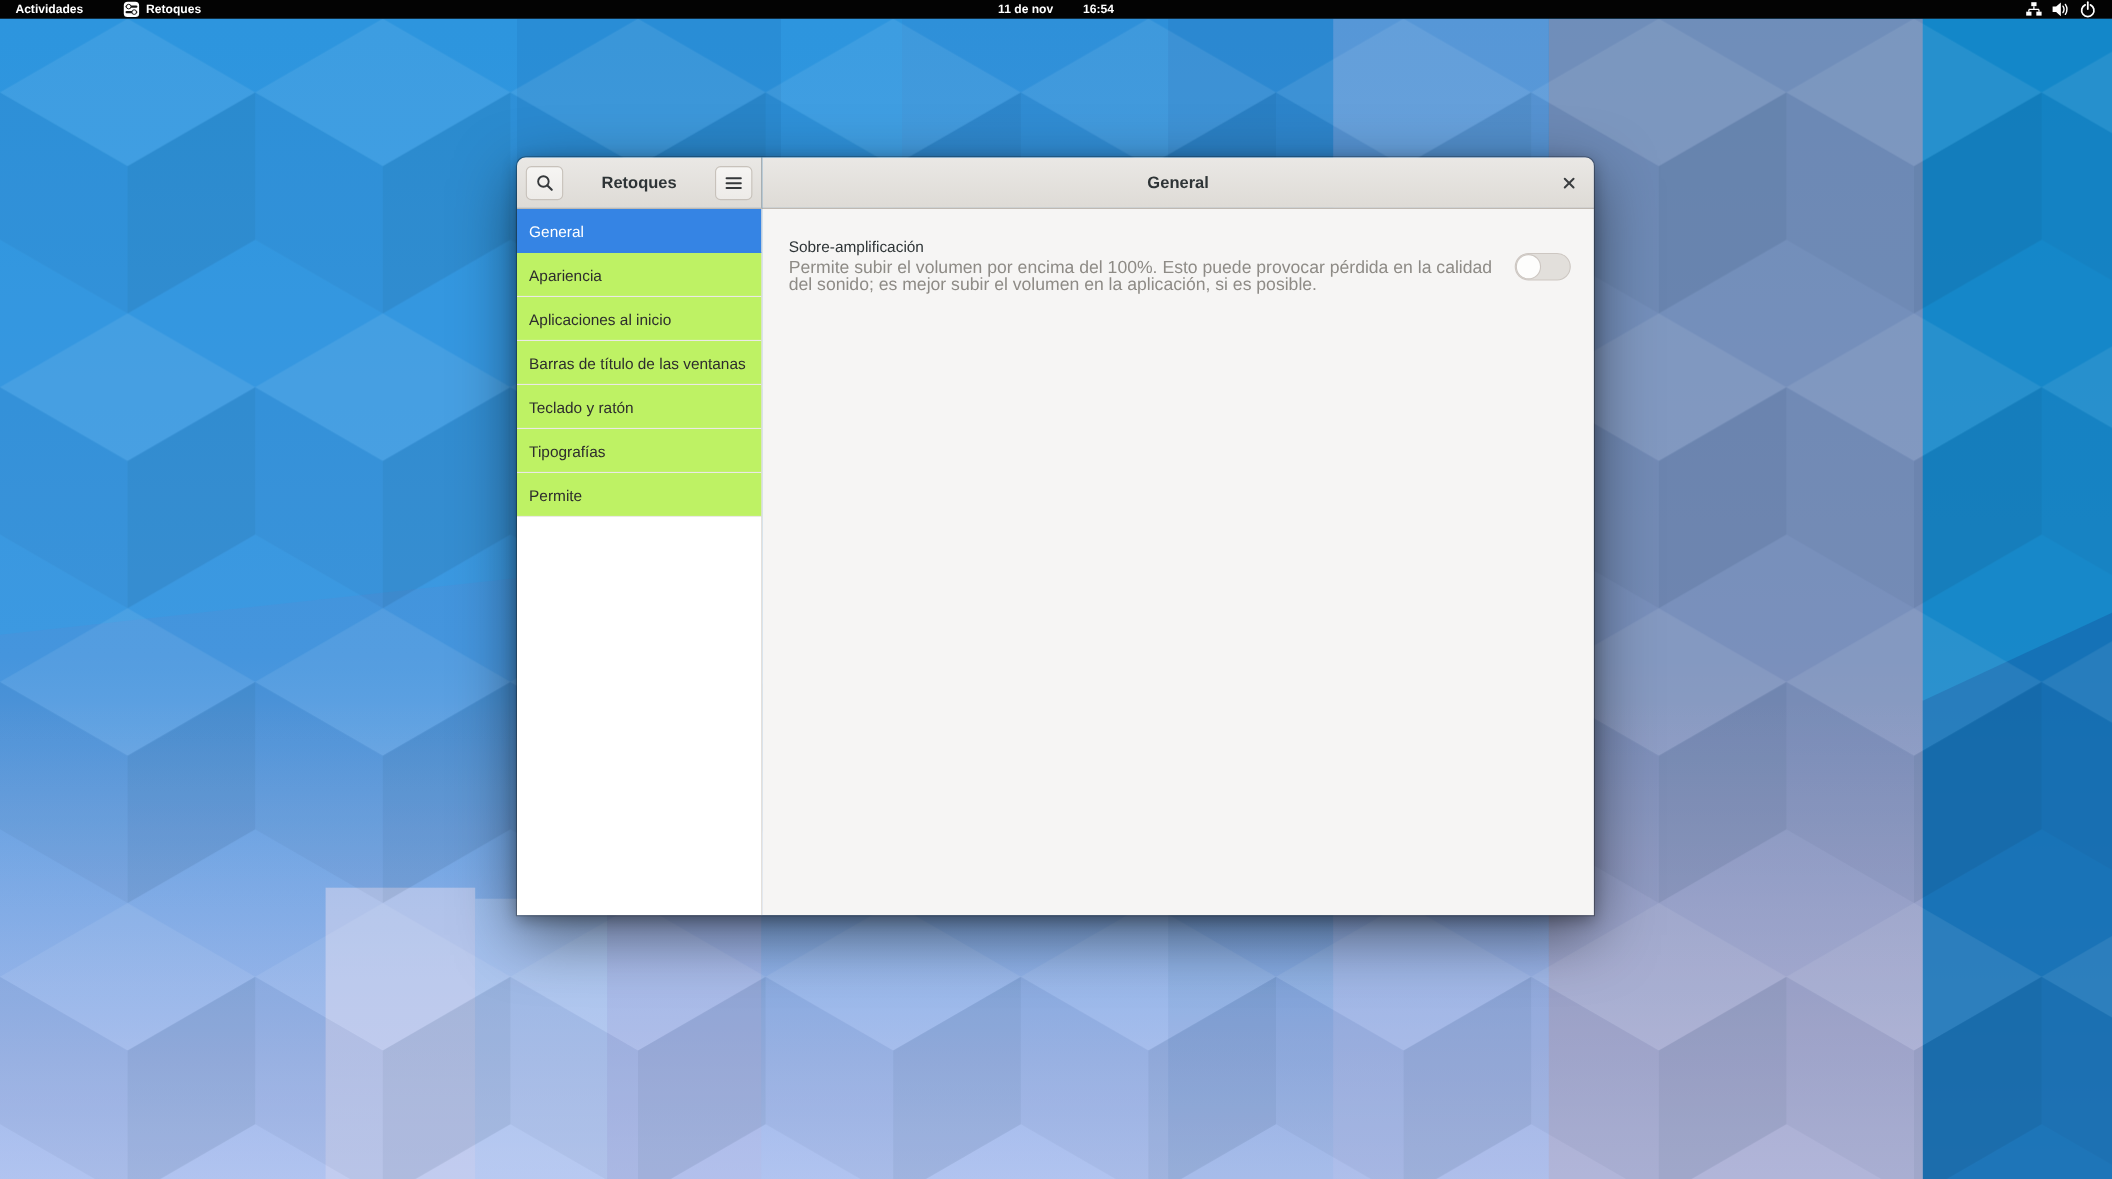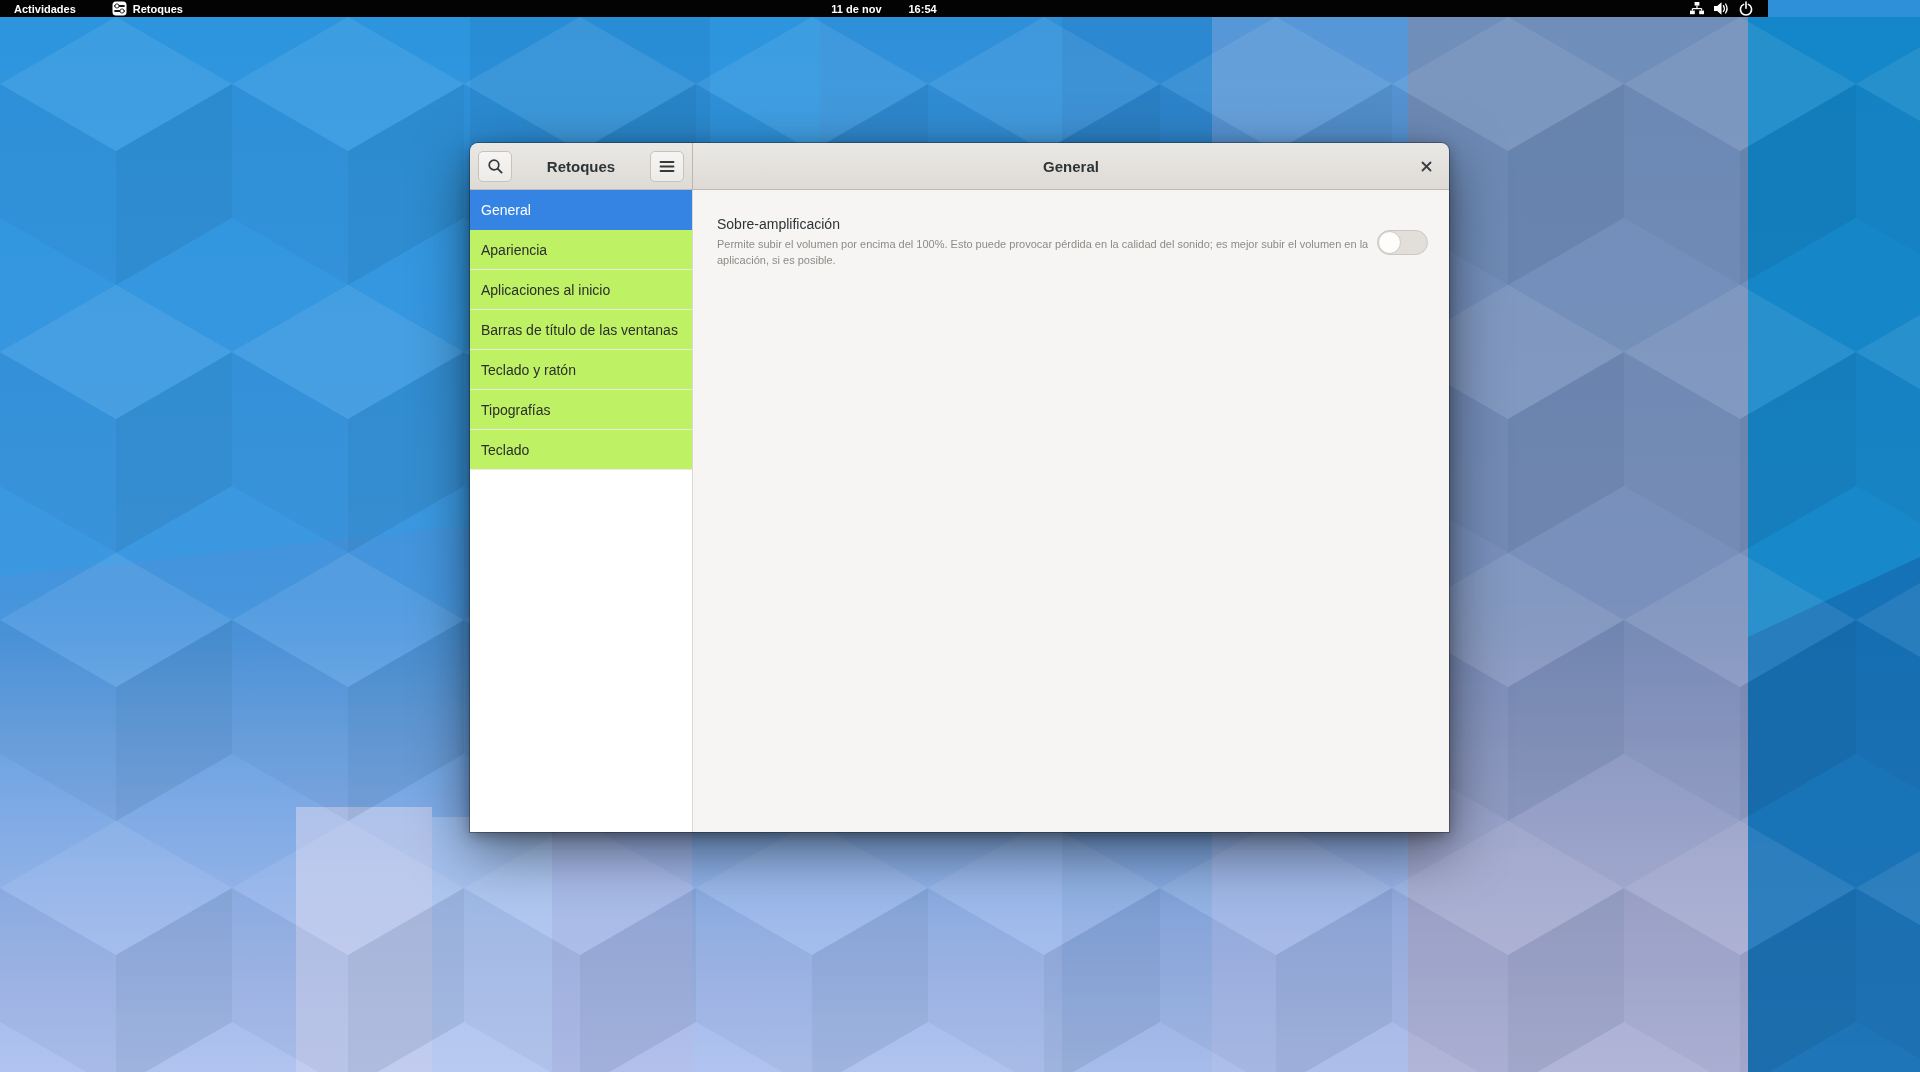--- a/index.html
+++ b/index.html
@@ -4,21 +4,21 @@
 <style>
   * { margin:0; padding:0; box-sizing:border-box; }
   html,body { width:1920px; height:1072px; overflow:hidden; }
   body { font-family:"Liberation Sans","DejaVu Sans",sans-serif; position:relative; background:#2e90d9; }
 
   
   .wallpaper { position:absolute; left:0; top:17px; width:1920px; height:1055px; display:block; }
 
   
   .topbar {
-    position:absolute; left:0; top:0; width:1768px; height:17px;
+    position:absolute; left:0; top:0; width:1920px; height:17px;
     background:#030303; color:#fff; display:flex; align-items:center;
     font-size:11px; font-weight:bold; z-index:50;
   }
   .tb-left { display:flex; align-items:center; height:100%; }
   .tb-btn {
     background:none; border:none; color:#fff; font:inherit; height:100%;
     display:flex; align-items:center; gap:6px; padding:0 14px; cursor:pointer;
   }
   .tb-center {
     position:absolute; left:0; right:0; top:0; height:100%;
@@ -73,21 +73,21 @@
   
   .content { flex:1; background:#f6f5f4; }
   .setting-row {
     display:flex; align-items:center; justify-content:space-between;
     margin:0 21px 0 24px;
   }
   .row-1 { margin-top:24px; }
   .row-2 { margin-top:26px; }
   .row-title { font-size:14px; color:#2e3436; }
   .row-desc {
-    font-size:11px; line-height:16px; color:#8e8b86; max-width:656px; margin-top:4px;
+    font-size:16px; line-height:16px; color:#8e8b86; max-width:656px; margin-top:4px;
   }
 
   
   .switch { width:51px; height:25px; border-radius:13px; position:relative; flex:0 0 51px; cursor:pointer; }
   .switch.on  { background:#3584e4; }
   .switch.off { background:#e2dfdb; border:1px solid #cdc7c2; }
   .switch .knob { position:absolute; width:23px; height:23px; border-radius:50%; background:#ffffff; }
   .switch.on  .knob { right:1px; top:1px; border:1px solid rgba(20,60,120,.45); }
   .switch.off .knob { left:0;  top:0;  border:1px solid #cdc7c2; background:#fdfdfc; }
 
@@ -217,21 +217,21 @@
 
   <div class="window-body">
 
     <nav class="sidebar">
       <div class="side-item selected">General</div>
       <div class="side-item">Apariencia</div>
       <div class="side-item">Aplicaciones al inicio</div>
       <div class="side-item">Barras de título de las ventanas</div>
       <div class="side-item">Teclado y ratón</div>
       <div class="side-item">Tipografías</div>
-      <div class="side-item">Teclado</div>
+      <div class="side-item">Permite</div>
     </nav>
 
     <main class="content">
 
 
       <div class="setting-row row-2">
         <div>
           <div class="row-title">Sobre-amplificación</div>
           <div class="row-desc">Permite subir el volumen por encima del 100%. Esto puede provocar pérdida en la calidad del sonido; es mejor subir el volumen en la aplicación, si es posible.</div>
         </div>

